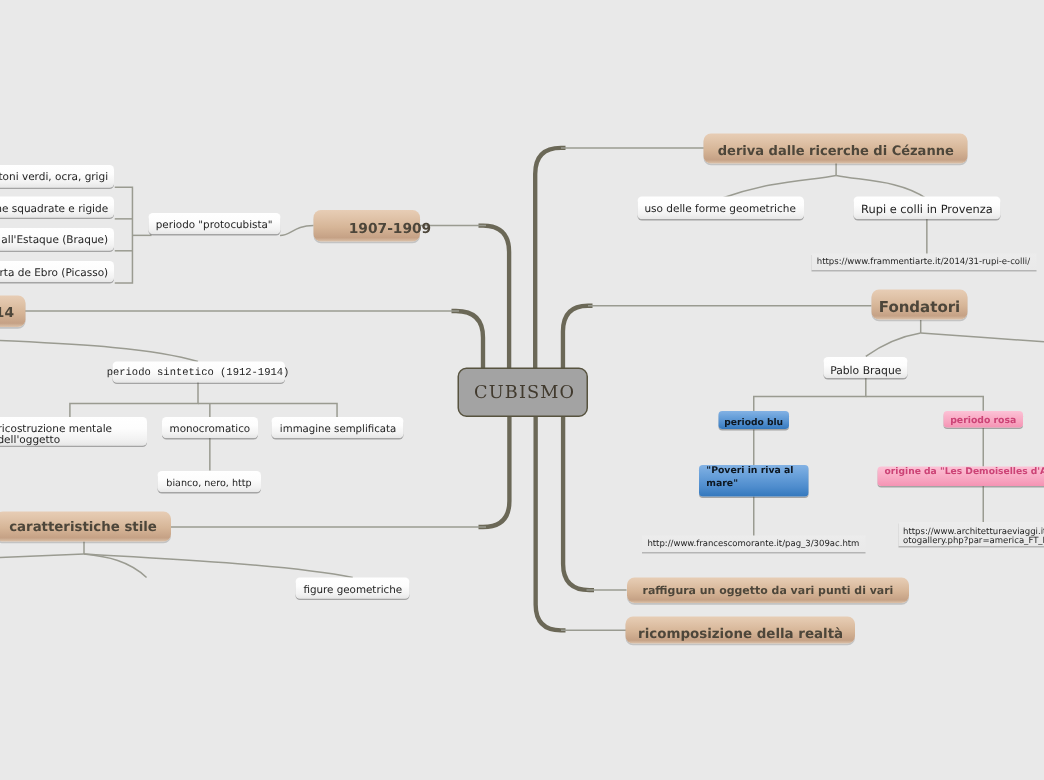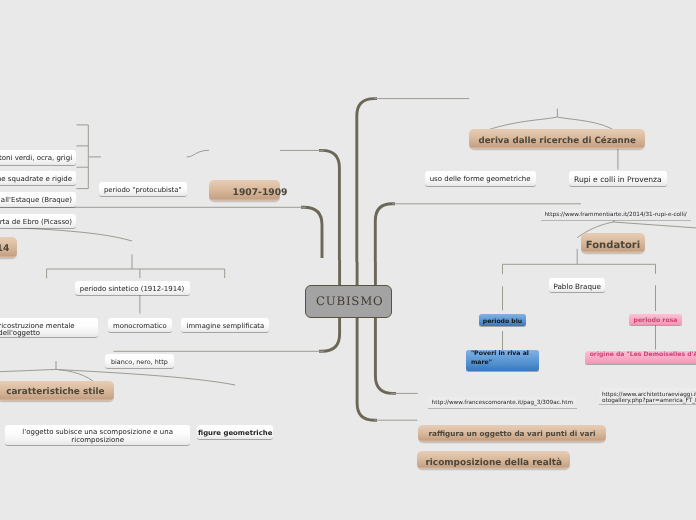--- a/index.html
+++ b/index.html
@@ -2,21 +2,21 @@
 <html><head>
 <meta charset="utf-8">
 <style>
   html,body{margin:0;padding:0;}
   body{width:696px;height:520px;background:#e9e9e9;overflow:hidden;
        font-family:"DejaVu Sans",sans-serif;position:relative;
        -webkit-font-smoothing:antialiased;text-rendering:geometricPrecision;}
   #stage{position:absolute;left:0;top:0;width:696px;height:520px;overflow:hidden;}
   svg.lines{position:absolute;left:0;top:0;width:696px;height:520px;pointer-events:none;}
   .node{position:absolute;box-sizing:border-box;display:flex;align-items:center;
-        justify-content:center;text-align:center;z-index:5;white-space:nowrap;margin-top:40px;}
+        justify-content:center;text-align:center;z-index:5;white-space:nowrap;}
 
   .plain{
     background:linear-gradient(to bottom,#ffffff 0%,#fdfdfd 40%,#f2f2f2 78%,#e7e7e7 100%);
     border-radius:3px;
     box-shadow:0 1px 0 rgba(70,70,70,0.42);
     color:#222222;
     font-size:8.5px;
     padding:4.2px 4.3px 0;
     align-items:flex-start;
     line-height:9px;
@@ -142,35 +142,34 @@
 <div class="node plain" style="font-size:7px;height:14.4px;top:110.2px;width:81.7px;left:-5.3px;">toni verdi, ocra, grigi</div>
 
 <div class="node plain" style="font-size:7px;height:14.4px;top:131px;width:95.7px;left:-19.3px;">forme squadrate e rigide</div>
 
 <div class="node plain" style="font-size:7px;height:14.4px;top:152.2px;width:99.2px;left:-22.8px;">Case all'Estaque (Braque)</div>
 
 <div class="node plain" style="font-size:7px;height:14.4px;top:173.9px;width:122.3px;left:-45.9px;">Fabbrica Horta de Ebro (Picasso)</div>
 
 <div class="node tan" style="font-size:9.2px;left:-53.3px;width:70.3px;top:196.6px;height:21px;">1909-1914</div>
 
-<div class="node plain" style="left:74.5px;top:241px;width:115px;font-size:7.0px;height:14.4px;">periodo sintetico (1912-1914)</div>
+<div class="node plain" style="left:74.5px;top:241px;width:115px;font-size:7.0px;height:14.4px;font-family:Liberation Mono, monospace;">periodo sintetico (1912-1914)</div>
 
 <div class="node plain" style="left:-6px;top:278.4px;width:103.6px;height:18.2px;font-size:7px;line-height:7.7px;white-space:normal;text-align:left;justify-content:flex-start;">ricostruzione mentale dell'oggetto</div>
 
 <div class="node plain" style="left:108.2px;top:278px;width:63.5px;font-size:6.9px;height:14.4px;">monocromatico</div>
 
 <div class="node plain" style="left:181.4px;top:278px;width:88px;font-size:6.8px;height:14.4px;">immagine semplificata</div>
 
 <div class="node plain" style="left:104.6px;top:313.7px;width:69.5px;font-size:6.4px;height:14.4px;">bianco, nero, http</div>
 
 <div class="node tan" style="left:-2.8px;top:340.7px;width:116.3px;height:20.2px;font-size:8.9px;">caratteristiche stile</div>
 
-<div class="node plain" style="left:4.9px;top:384.8px;width:185.6px;height:20.1px;font-size:7px;line-height:7.7px;white-space:normal;">l'oggetto subisce una scomposizione e una ricomposizione</div>
 
-<div class="node plain" style="left:197.2px;top:385px;width:76px;font-size:6.9px;height:14.4px;font-weight:bold;">figure geometriche</div>
+<div class="node plain" style="left:197.2px;top:385px;width:76px;font-size:6.9px;height:14.4px;">figure geometriche</div>
 
 <div class="node tan" style="left:469.2px;top:89.3px;width:176px;height:19.3px;font-size:8.7px;">deriva dalle ricerche di Cézanne</div>
 
 <div class="node plain" style="left:424.6px;width:111px;font-size:7.0px;height:14.4px;top:131.3px;">uso delle forme geometriche</div>
 
 <div class="node plain" style="left:568.9px;width:98px;font-size:7.6px;height:14.4px;top:131.3px;">Rupi e colli in Provenza</div>
 
 <div class="node urlnode" style="left:541px;width:150px;font-size:5.7px;text-align:left;justify-content:flex-start;top:168.8px;height:11px;">https://www.frammentiarte.it/2014/31-rupi-e-colli/</div>
 
 <div class="node tan" style="left:581px;top:193px;width:64px;height:20.3px;font-size:10px;">Fondatori</div>

